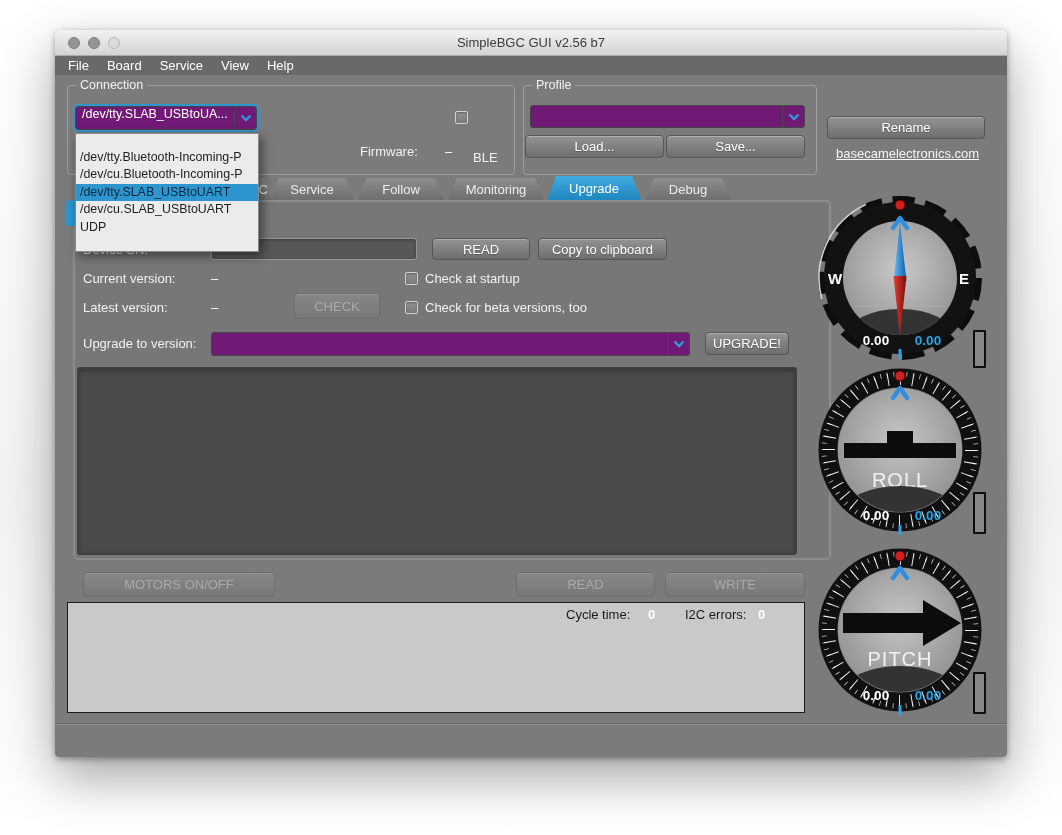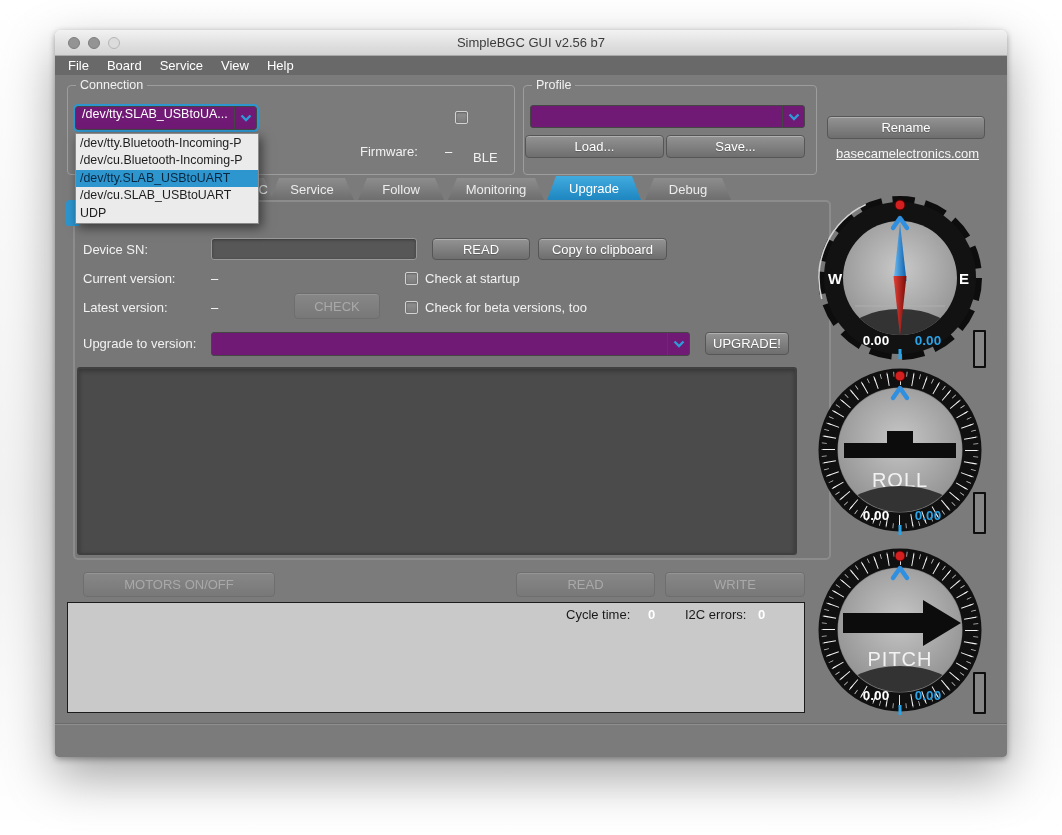--- a/index.html
+++ b/index.html
@@ -81,21 +81,21 @@
     border-radius:3px; box-shadow:inset 0 2px 5px rgba(0,0,0,.3); color:#ddd; font-size:12px; }
 
   .statusbox { position:absolute; left:12px; top:572px; width:738px; height:111px;
     background:#c9c9c9; border:1px solid #1c1c1c; }
   .statusbox .slabel { position:absolute; font-size:13px; color:#1a1a1a; }
   .statusbox .sval { position:absolute; font-size:13px; color:#ffffff; font-weight:bold; }
 
   
   .popup { position:absolute; left:20px; top:103px; width:184px; z-index:50;
     background:#ebebeb; border:1px solid #8a8a8a; box-shadow:3px 4px 10px rgba(0,0,0,.5);
-    padding:1px 0; }
+    padding:15px 0; }
   .opt { height:17.4px; line-height:17.4px; font-size:12.4px; color:#1e1e1e;
     padding:0 4px; white-space:nowrap; overflow:hidden; }
   .opt.selected { background:#2d96cf; color:#0b2740; }
 
   
   svg.gauge { position:absolute; width:170px; height:170px; }
   svg text { font-family:"Liberation Sans",sans-serif; }
   .g-we { fill:#ffffff; font-size:15px; font-weight:bold; }
   .g-name { fill:#f2f2f2; font-size:20px; letter-spacing:1px; }
   .g-val-w { fill:#ffffff; font-size:13.5px; font-weight:bold; }

